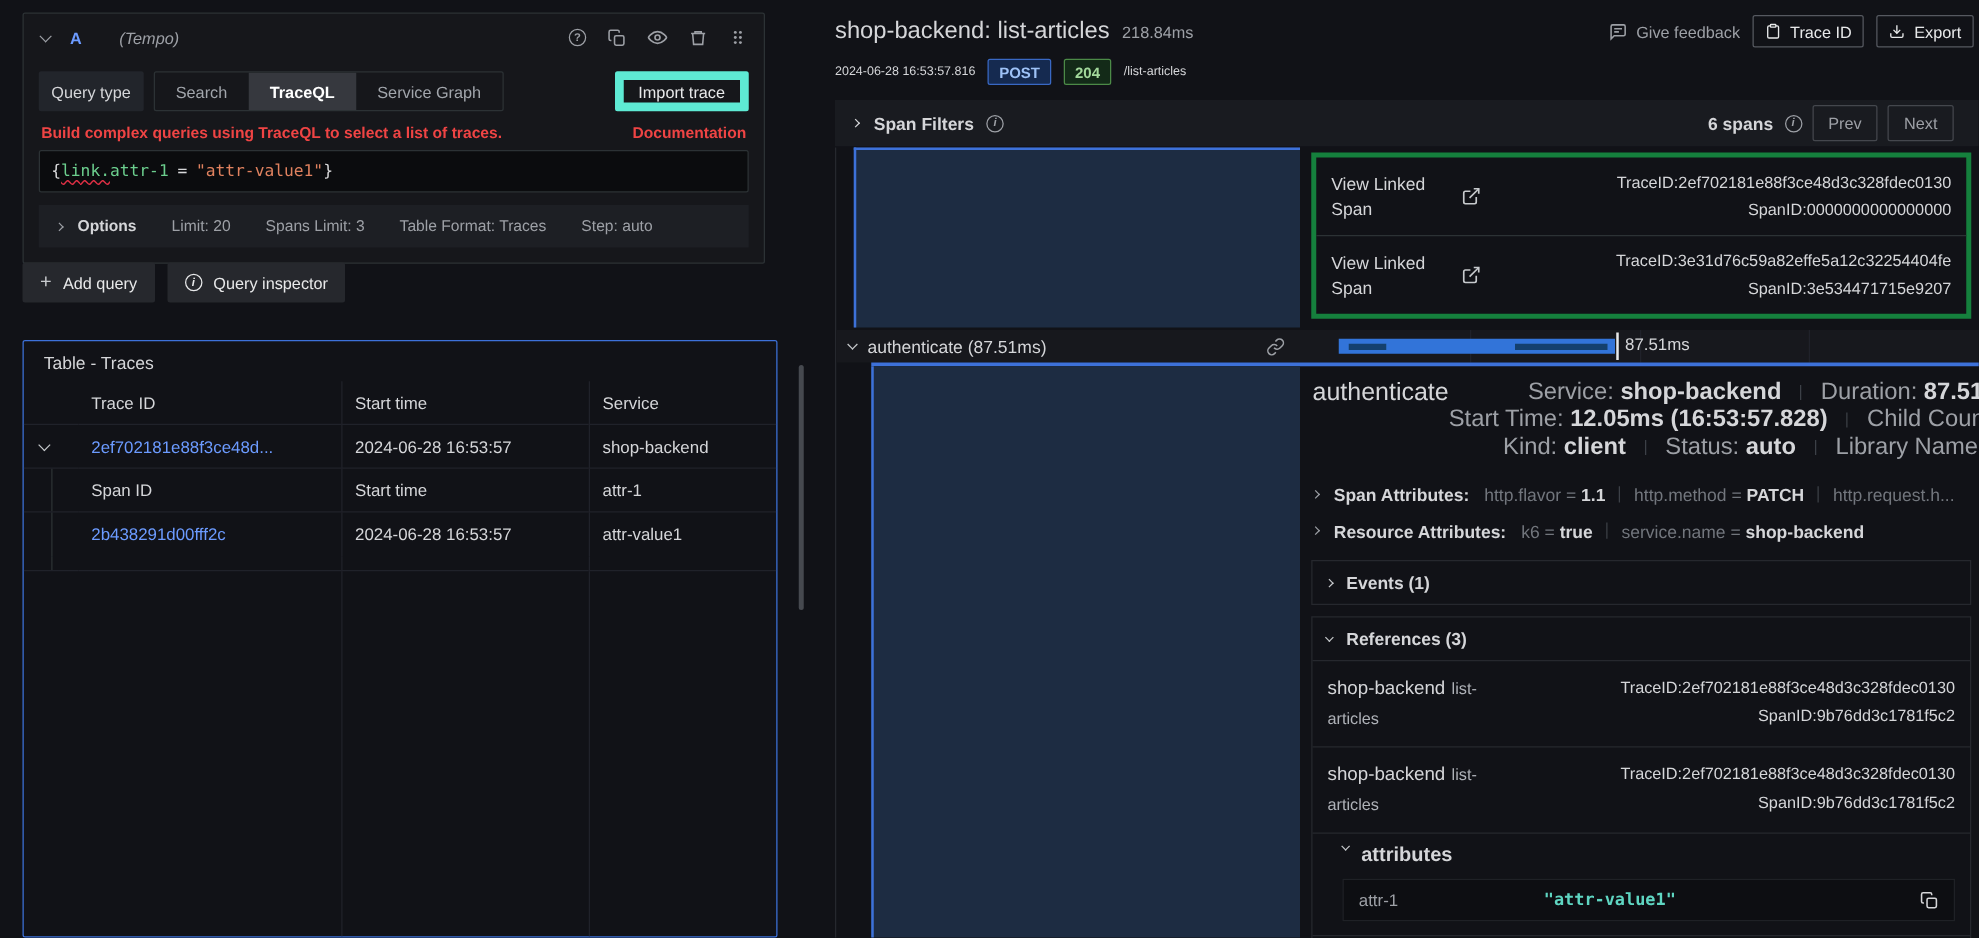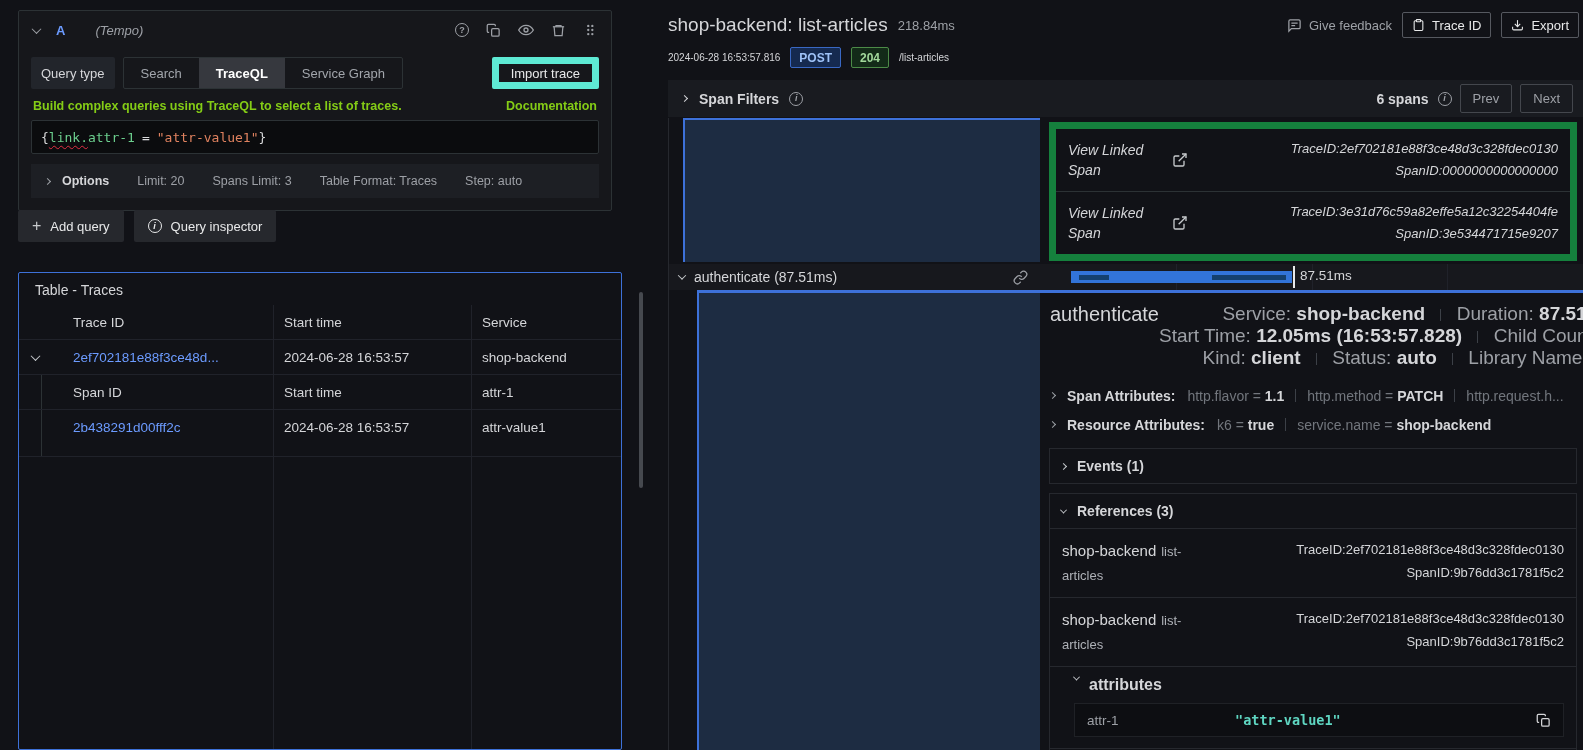--- a/index.html
+++ b/index.html
@@ -21,21 +21,21 @@
   .refid { color:#6c9bff; font-weight:700; font-size:13px; margin-left:16px; }
   .ds-name { color:#9da0a6; font-style:italic; font-size:13px; margin-left:30px; }
   .q-hicons { margin-left:auto; display:flex; align-items:center; gap:17px; color:#9da0a6; }
   .q-body { padding:8px 12px 12px; }
   .qtype-row { display:flex; align-items:stretch; height:32px; gap:8px; }
   .inline-label { background:#22252b; display:flex; align-items:center; padding:0 10px; font-size:13px; color:#d5d6d9; border-radius:2px; }
   .radio-group { display:flex; border:1px solid #2c3235; border-radius:2px; overflow:hidden; }
   .radio-opt { display:flex; align-items:center; padding:0 17px; font-size:13px; color:#a2a6ac; cursor:pointer; }
   .radio-opt.active { background:#36383e; color:#fff; font-weight:600; }
   .import-btn { margin-left:auto; display:flex; align-items:center; border:7px solid #5eead4; border-radius:2px; padding:0 12px; font-size:13px; font-weight:500; color:#e8e9ea; }
-  .hint-row { display:flex; justify-content:space-between; margin:10px 2px 7px; font-size:12.5px; font-weight:600; color:#84cc16; }
+  .hint-row { display:flex; justify-content:space-between; margin:10px 2px 7px; font-size:12.5px; font-weight:600; color:#ef4444; }
   .query-input { border:1px solid #2c3235; background:#0b0c0e; border-radius:2px; height:34px; display:flex; align-items:center; padding:0 9px;
     font-family:"DejaVu Sans Mono",monospace; font-size:13px; }
   .tok-brace,.tok-op { color:#d8d9da; }
   .tok-op { margin:0 7px; }
   .tok-field { color:#6ccf8e; }
   .tok-err { color:#6ccf8e; text-decoration:underline; text-decoration-style:wavy; text-decoration-color:#e02f44; text-underline-offset:3px; text-decoration-thickness:1px; }
   .tok-str { color:#e0825f; }
   .options-strip { margin-top:10px; background:#1d1f24; height:34px; display:flex; align-items:center; padding:0 14px; font-size:12.5px; color:#9da0a6; }
   .options-strip .chev { width:5px; height:5px; margin-right:12px; }
   .opt-label { font-weight:600; color:#d5d6d9; margin-right:28px; }
@@ -70,33 +70,33 @@
   .r-actions { margin-left:auto; display:flex; align-items:center; gap:10px; }
   .feedback { display:flex; align-items:center; gap:7px; color:#9da0a6; font-size:13px; cursor:pointer; }
   .hbtn { display:flex; align-items:center; gap:7px; border:1px solid #565960; border-radius:2px; height:26px; padding:0 9px;
     color:#e8e9ea; font-size:13px; font-weight:500; cursor:pointer; white-space:nowrap; }
   .r-sub-row { display:flex; align-items:center; gap:10px; margin-top:9px; }
   .ts,.path { font-size:10px; font-weight:500; color:#d5d6d9; }
   .badge { font-size:12px; font-weight:600; padding:2.5px 8px; border-radius:2px; line-height:1.2; }
   .badge.post { color:#9ec2f7; background:#152a50; border:1px solid #3968c4; }
   .badge.ok { color:#a2d89b; background:#132a18; border:1px solid #4c8a47; }
 
-  .filters-bar { margin:12px 0 0 20px; height:37px; background:#191b20; display:flex; align-items:center; padding:0 10px 0 14px; }
+  .filters-bar { margin:12px 0 0 20px; height:37px; background:#191b20; display:flex; align-items:center; padding:0 20px 0 14px; }
   .filters-bar .chev { width:5px; height:5px; margin-right:12px; color:#d5d6d9; }
   .sf-title { font-size:14px; font-weight:600; color:#d5d6d9; margin-right:10px; }
   .spans-count { margin-left:auto; font-size:14px; font-weight:700; color:#d5d6d9; margin-right:9px; }
   .pn-btn { height:29px; border:1px solid #44474d; border-radius:2px; display:flex; align-items:center; padding:0 12px;
     color:#9da0a6; font-size:13px; font-weight:500; margin-left:8px; cursor:pointer; }
 
   .trace-area { left:668px; top:118px; width:915px; bottom:0; border-left:1px solid #26282e; }
 
   
   .navyA { left:14px; top:0; width:357px; height:144px; background:#1d2c42; border-top:2px solid #3d71d9; border-left:2px solid #3d71d9; }
   .contentA { left:375px; right:0; top:0; }
-  .linkbox { margin:4px 6px 0 5px; border:7px solid #15803d;font-style:italic; }
+  .linkbox { margin:4px 6px 0 5px; border:4px solid #15803d; }
   .linkrow { display:flex; align-items:center; padding:9px 12px; cursor:pointer; }
   .linkrow + .linkrow { border-top:1px solid #2c3235; }
   .linklabel { width:102px; font-size:14px; color:#d5d6d9; line-height:1.45; }
   .ext-ic { color:#c7cacd; margin-left:2px; }
   .linkids { margin-left:auto; text-align:right; font-size:13px; color:#d5d6d9; line-height:1.7; white-space:nowrap; }
   .spanid-footer { margin-top:12px; display:flex; justify-content:flex-end; align-items:center; gap:7px; padding-right:8px; font-size:14px; }
   .sfk { color:#72767d; }
   .sfv { font-weight:600; color:#d5d6d9; }
 
   

